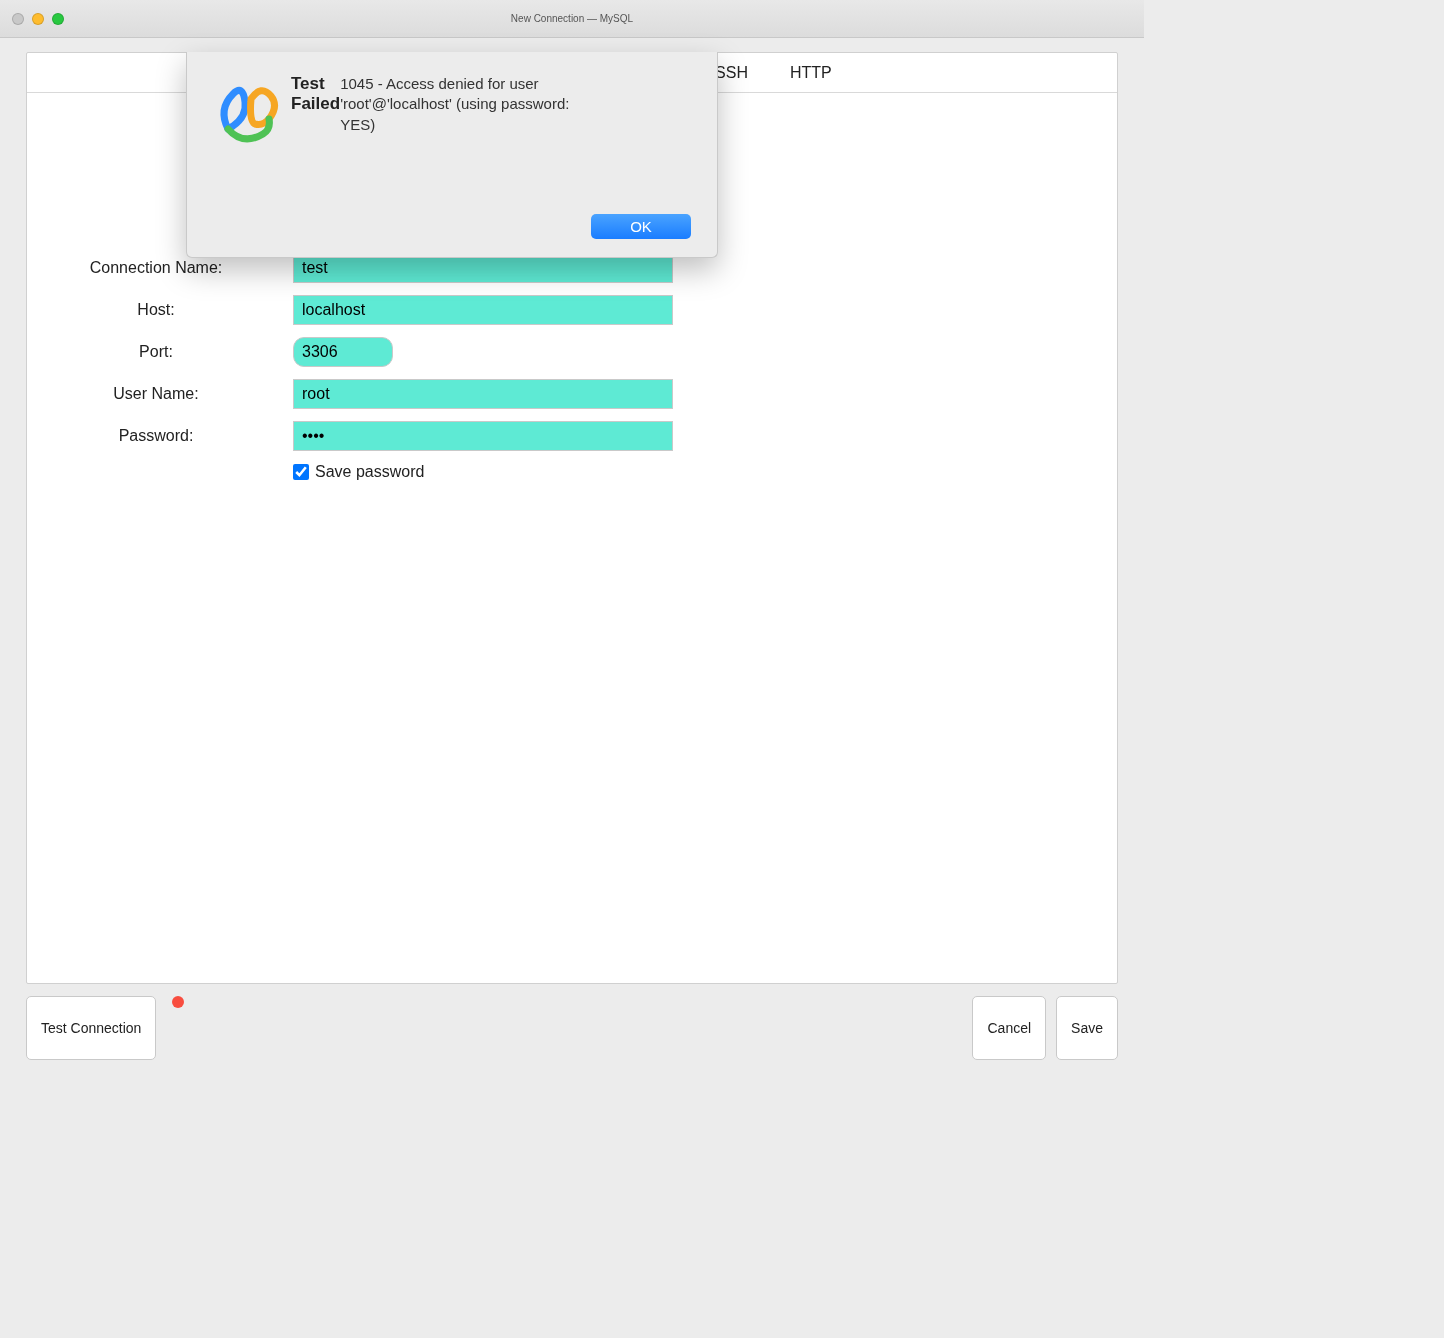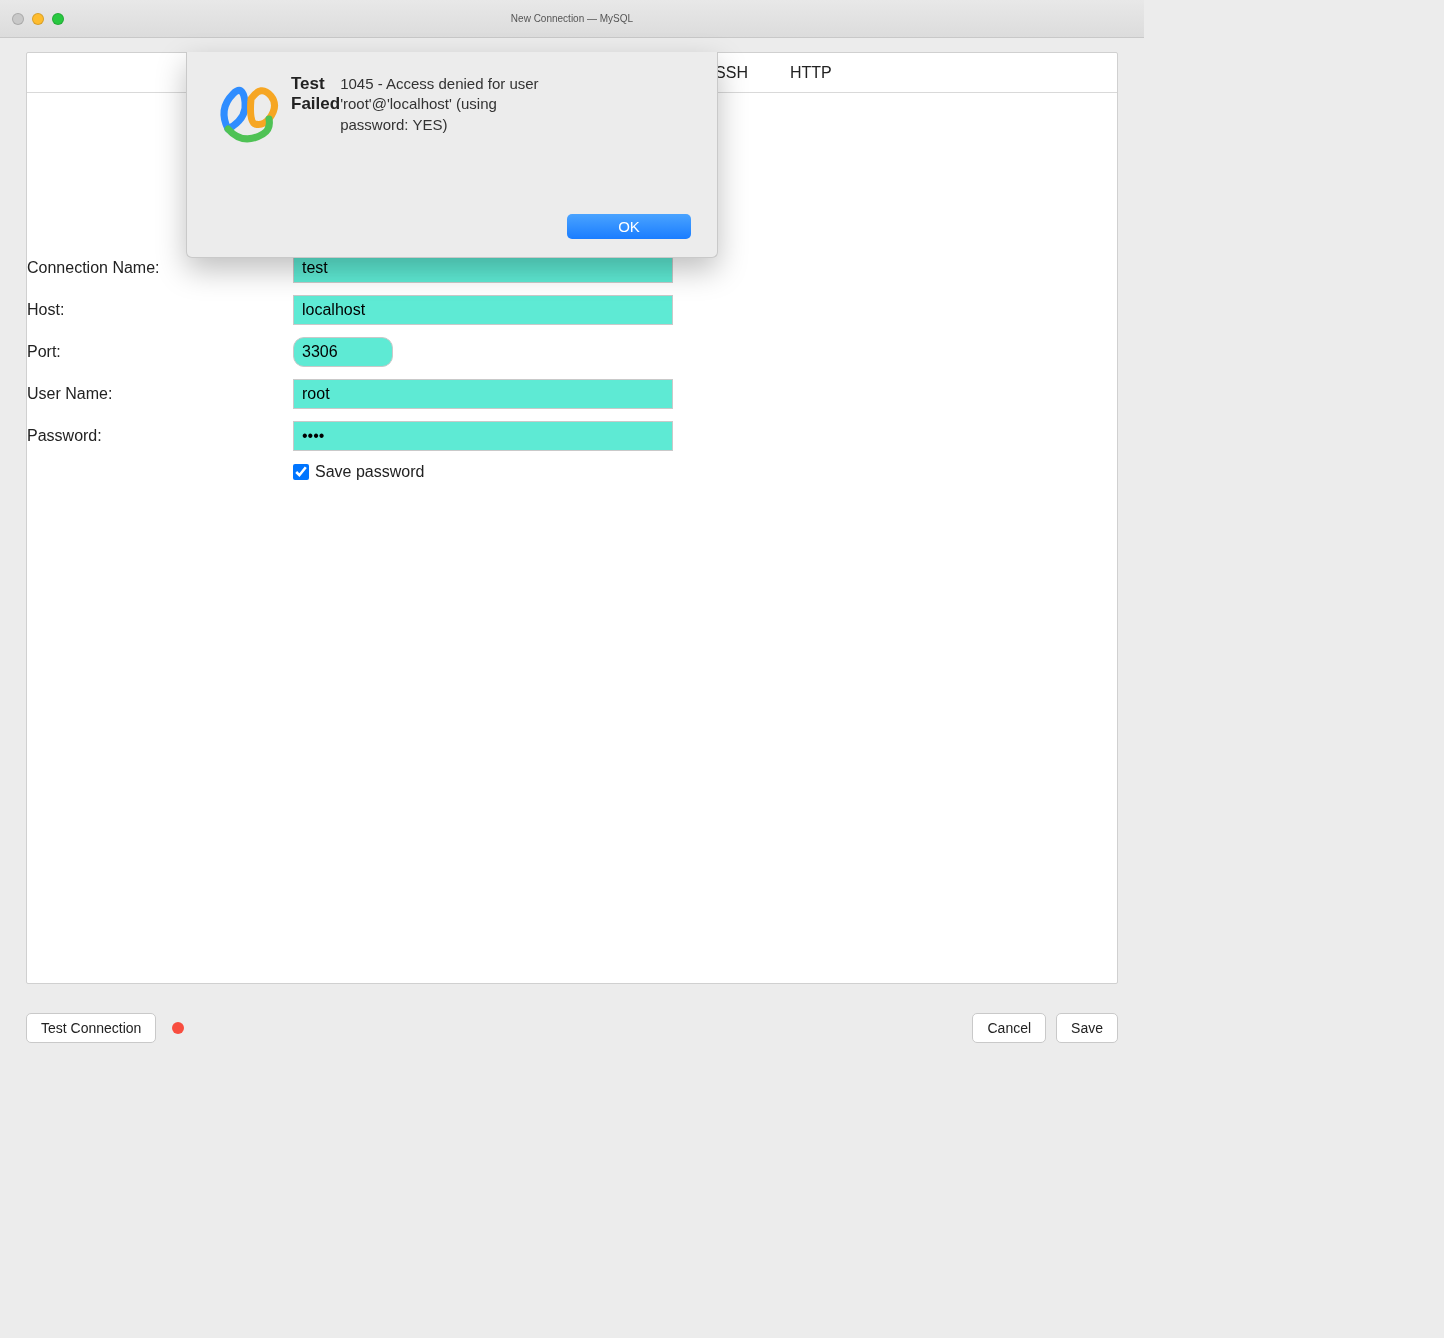--- a/index.html
+++ b/index.html
@@ -57,21 +57,21 @@
   .form {
     position:absolute;
     top:200px; left:0; right:0;
     display:flex; flex-direction:column; gap:12px;
   }
   .row {
     display:flex; align-items:center;
   }
   .lbl {
     width:266px;
-    text-align:left;
+    text-align:center;
     padding-right:8px;
     font-size:16px;
     color:#222;
   }
   .inp {
     height:30px;
     border:1px solid #c9c9c9;
     font-size:16px;
     padding:2px 8px;
     background:#5eead4;
@@ -79,21 +79,20 @@
   }
   .inp.wide { width:380px; }
   .inp.port { width:100px;border-radius:11px; }
   .chkrow { padding-left:266px; display:flex; align-items:center; gap:6px; font-size:16px;}
   input[type=checkbox]{ width:16px; height:16px; }
   .footer {
     position:absolute;
     left:0; right:0; bottom:0;
     height:64px;
     display:flex;
-    align-items:center;
     padding:0 26px;
     gap:10px;
   }
   .btn {
     background:#fff;
     border:1px solid #c9c9c9;
     border-radius:5px;
     padding:6px 14px;
     font-size:14px;
     color:#222;
@@ -124,21 +123,21 @@
   .sheet-icon { width:78px; flex:none; }
   .sheet-body { flex:1; display:flex; flex-direction:row; }
   .sheet-title { font-size:17px; font-weight:700; margin-bottom:8px; color:#222;}
   .sheet-msg   { font-size:15px; color:#333; line-height:1.35; }
   .sheet-buttons { margin-top:auto; display:flex; justify-content:flex-end; }
   .ok-btn {
     background:linear-gradient(#4aa3ff,#1a7dff);
     color:#fff;
     border:none;
     padding:4px 0;
-    width:124px;
+    width:100px;
     border-radius:5px;
     font-size:15px;
     cursor:default;
   }
 </style>
 </head>
 <body>
 
 <div class="titlebar">
   <div class="traffic">

